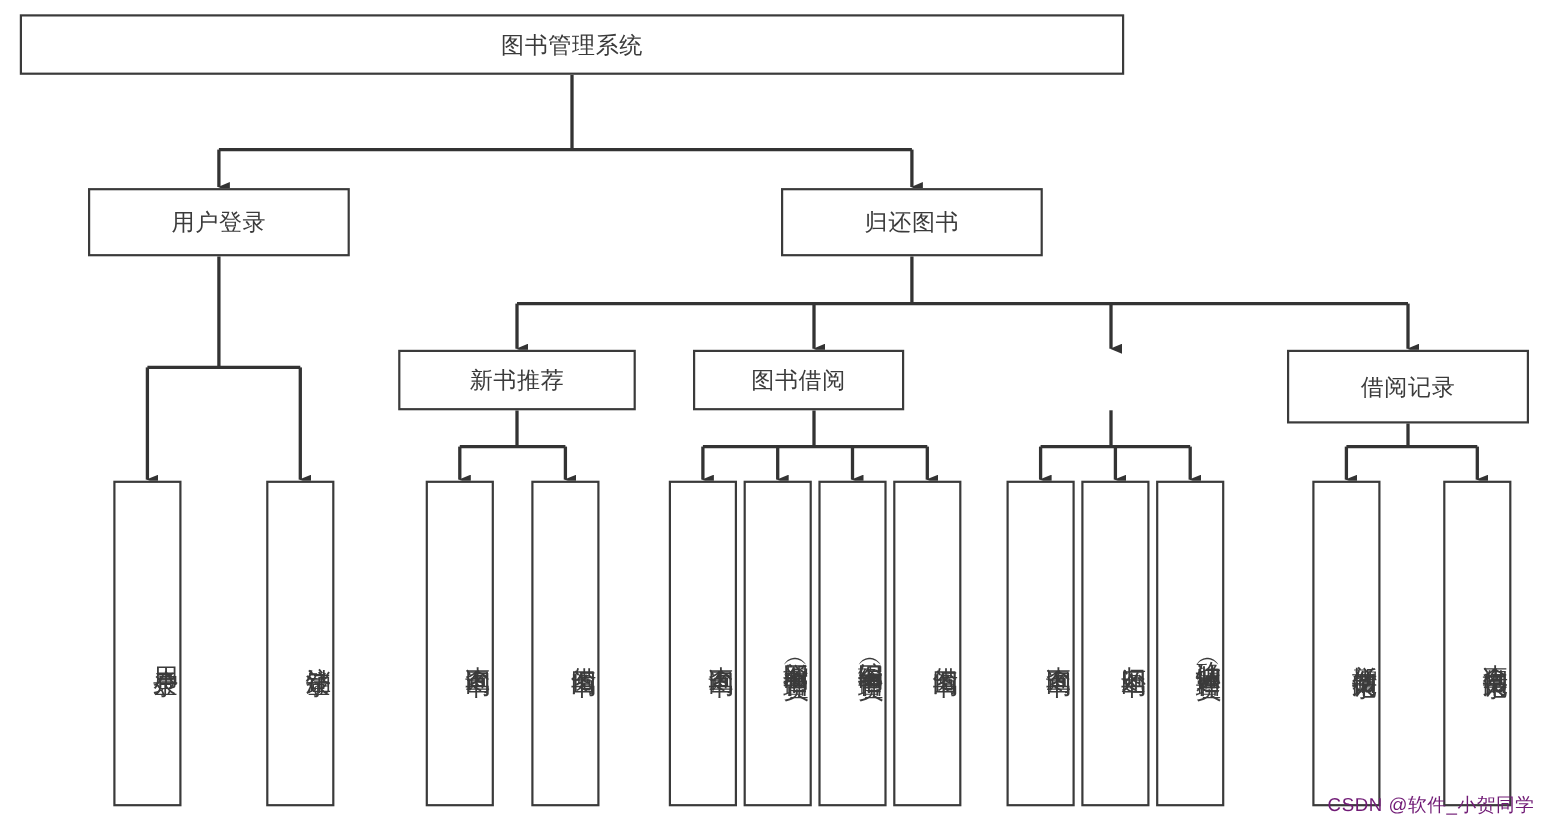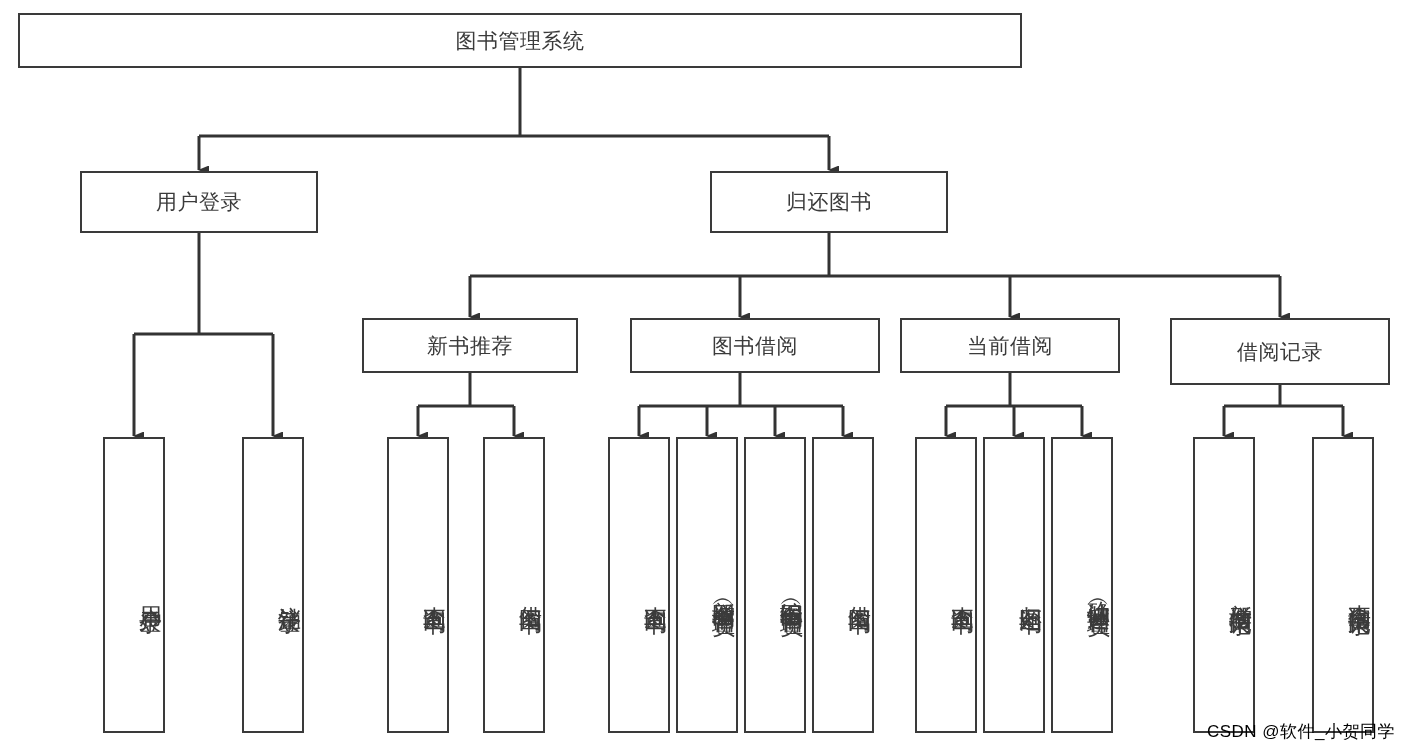--- a/index.html
+++ b/index.html
@@ -54,21 +54,21 @@
     white-space: nowrap;
   }
   .node .hlabel {
     white-space: nowrap;
   }
   #watermark {
     position: absolute;
     right: 10px;
     bottom: 4px;
     font-size: 17px;
-    color: #000000;
+    color: #701a75;
     letter-spacing: 0.5px;
     white-space: nowrap;
   }
 </style>
 </head>
 <body>
 
 <div id="canvas">
 
   <svg id="wires" viewBox="0 0 1405 747" xmlns="http://www.w3.org/2000/svg">
@@ -121,25 +121,22 @@
   <div class="node horiz" style="left: 80px; top: 171px; width: 238px; height: 62px;">
     <span class="hlabel">用户登录</span>
   </div>
   <div class="node horiz" style="left: 710px; top: 171px; width: 238px; height: 62px;">
     <span class="hlabel">归还图书</span>
   </div>
 
   <div class="node horiz" style="left: 362px; top: 318px; width: 216px; height: 55px; align-items: center;">
     <span class="hlabel">新书推荐</span>
   </div>
-  <div class="node horiz" style="left: 630px; top: 318px; width: 250px; height: 55px;">
+  <div class="node horiz" style="left: 630px; top: 318px; width: 192px; height: 55px;">
     <span class="hlabel">图书借阅</span>
-  </div>
-  <div class="node horiz" style="left: 900px; top: 318px; width: 220px; height: 55px;">
-    <span class="hlabel">当前借阅</span>
   </div>
   <div class="node horiz" style="left: 1170px; top: 318px; width: 220px; height: 67px;">
     <span class="hlabel">借阅记录</span>
   </div>
 
   <div class="node vert" style="left: 103px; top: 437px; width: 62px; height: 296px;">
     <span class="vlabel">用户登录</span>
   </div>
   <div class="node vert" style="left: 242px; top: 437px; width: 62px; height: 296px;">
     <span class="vlabel">注销登录</span>

